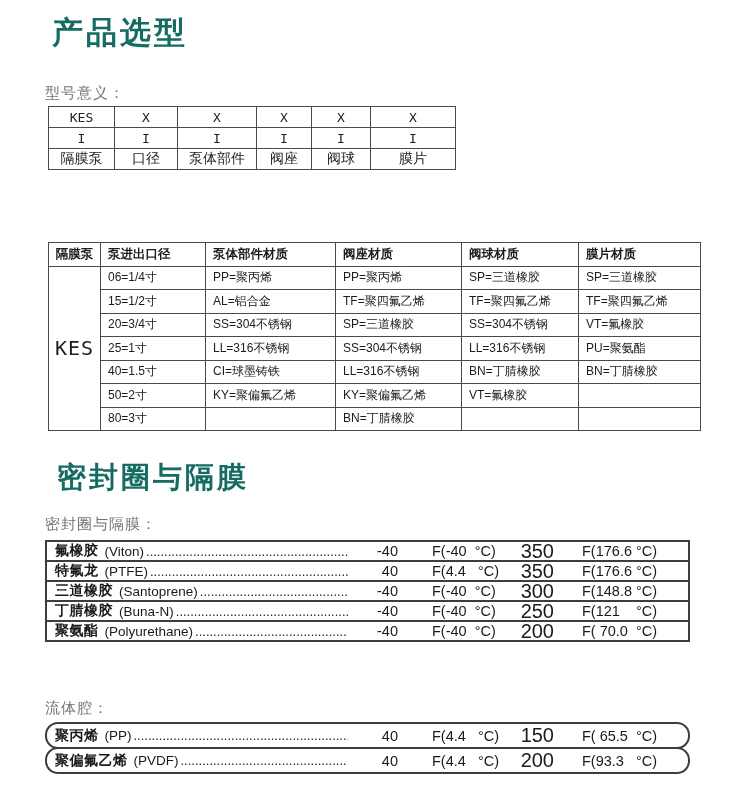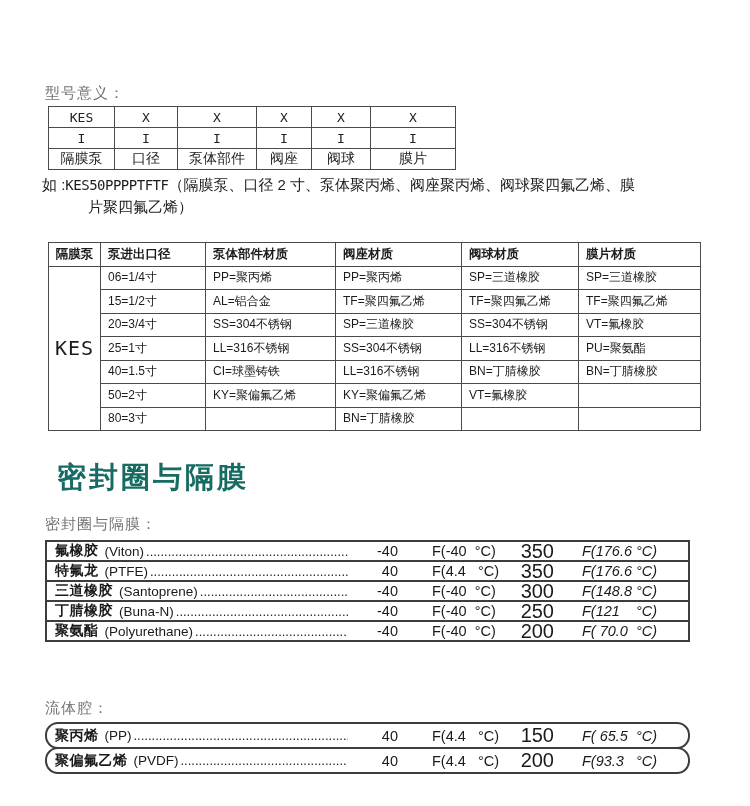--- a/index.html
+++ b/index.html
@@ -40,27 +40,28 @@
   .temp-row:first-child{margin-top:0;}
   .seal-table .temp-row{height:22px;}
   .fluid-table .temp-row{height:27px;border-radius:13px;}
   .mat-name{font-size:14px;font-weight:bold;white-space:nowrap;letter-spacing:0.5px;}
   .mat-en{font-size:13.5px;margin-left:6px;white-space:nowrap;}
   .dots{flex:1;overflow:hidden;white-space:nowrap;font-size:13px;color:#222;margin:0 0 0 2px;}
   .dots:after{content:"........................................................................................................................................";}
   .t-lowf{width:50px;text-align:right;font-size:14.5px;white-space:pre;}
   .t-lowc{width:110px;box-sizing:border-box;padding-left:34px;font-size:14.5px;white-space:pre;}
   .t-highf{width:46px;text-align:right;font-size:20px;white-space:pre;}
-  .t-highc{width:118px;box-sizing:border-box;padding-left:28px;font-size:14.5px;white-space:pre;font-style:italic;}
+  .t-highc{width:118px;box-sizing:border-box;padding-left:28px;font-size:14.5px;white-space:pre;}
 </style>
 </head>
 <body>
 
 <div class="page">
 
+  <div class="section-title title-1">产品选型</div>
 
   <div class="sub-label" style="left:45px;top:84px;">型号意义：</div>
 
   <table class="model-table">
     <colgroup>
         <col style="width:66px">
         <col style="width:63px">
         <col style="width:79px">
         <col style="width:55px">
         <col style="width:59px">
@@ -87,24 +88,20 @@
       <td>隔膜泵</td>
       <td>口径</td>
       <td>泵体部件</td>
       <td>阀座</td>
       <td>阀球</td>
       <td>膜片</td>
     </tr>
   </tbody>
     </table>
 
-  <div class="example">
-    <div class="line1"><span>如 :</span><span class="code">KES50PPPPTFTF</span><span>（隔膜泵、口径 2 寸、泵体聚丙烯、阀座聚丙烯、阀球聚四氟乙烯、膜</span></div>
-    <div class="line2">片聚四氟乙烯）</div>
-  </div>
 
   <table class="sel-table">
     <colgroup>
         <col style="width:52px">
         <col style="width:105px">
         <col style="width:130px">
         <col style="width:126px">
         <col style="width:117px">
         <col style="width:122px">
       </colgroup>

